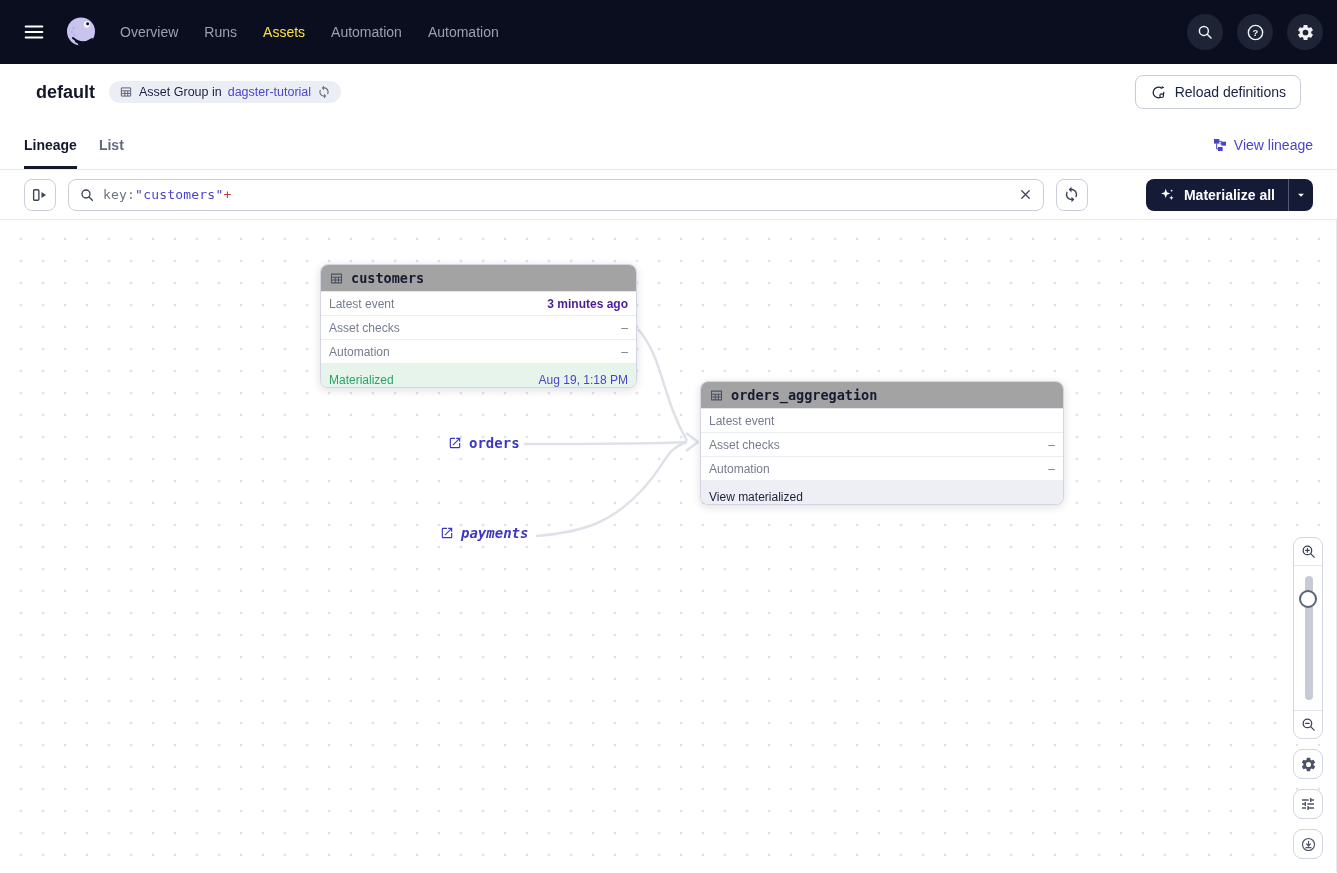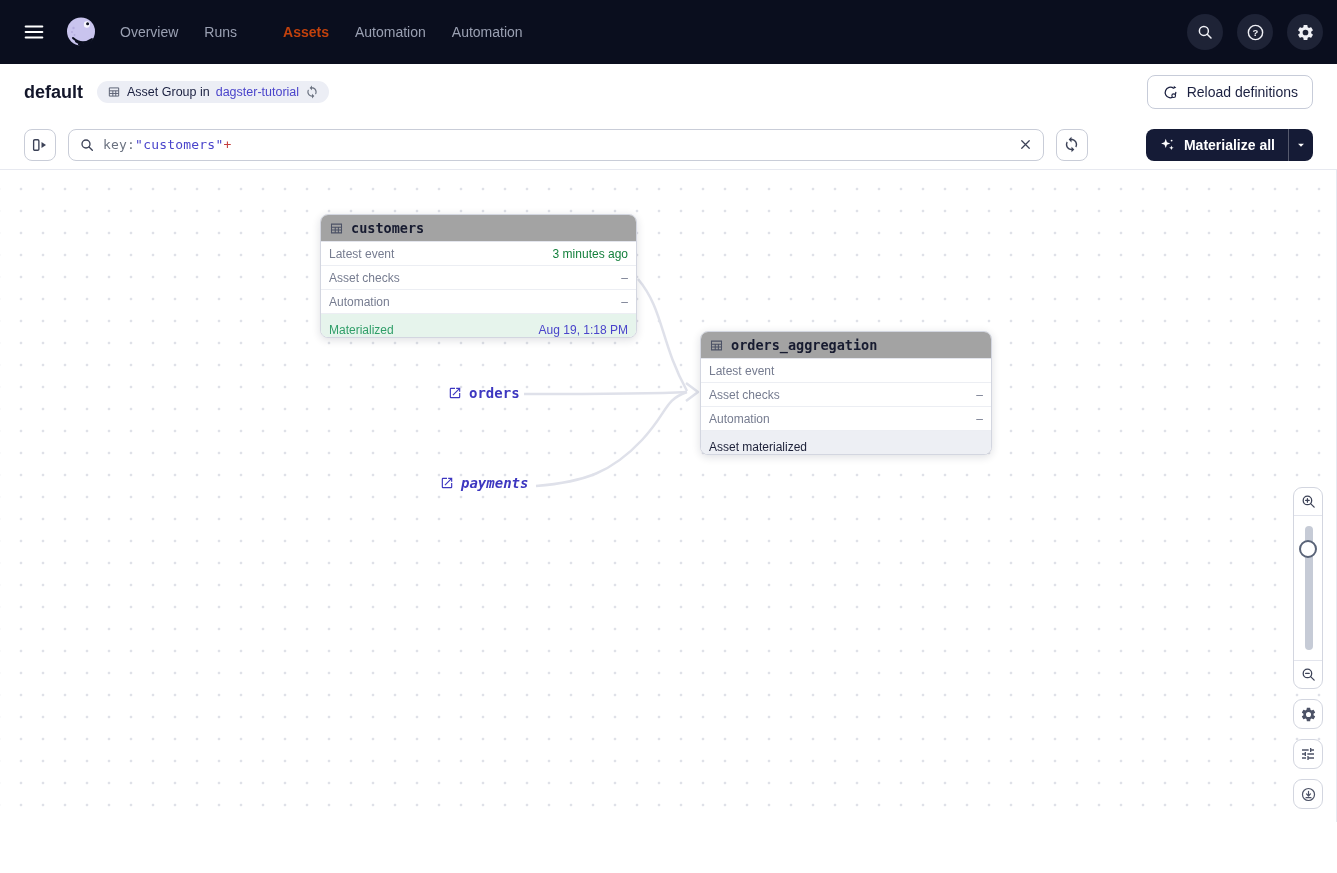--- a/index.html
+++ b/index.html
@@ -6,26 +6,26 @@
   html,body { width:1337px; height:873px; overflow:hidden; }
   body { font-family:"Liberation Sans", sans-serif; background:#fff; color:#171b30; }
   .mono { font-family:"DejaVu Sans Mono", monospace; }
 
   
   .topnav { height:64px; background:#0a0e1e; display:flex; align-items:center; padding:16px 14px; gap:6px; }
   .nav-iconbtn { width:40px; height:40px; display:flex; align-items:center; justify-content:center; color:#fff; cursor:pointer; border-radius:8px; }
   .logo-wrap { width:42px; height:42px; display:flex; align-items:center; justify-content:center; margin-right:6px; }
   .nav-links { display:flex; gap:26px; margin-left:6px; }
   .nav-link { font-size:14px; color:#9aa0b2; cursor:pointer; }
-  .nav-link.active { color:#c2410c; font-weight:700;margin-left:20px; }
+  .nav-link.active { color:#fde047; font-weight:400; }
   .nav-spacer { flex:1; }
   .nav-circlebtn { width:36px; height:36px; border-radius:50%; background:#1e2336; color:#f0f1f6; display:flex; align-items:center; justify-content:center; margin-left:8px; cursor:pointer; }
 
   
-  .page-header { height:56px; display:flex; align-items:center; padding:0 24px; gap:14px; }
+  .page-header { height:56px; display:flex; align-items:center; padding:0 36px; gap:14px; }
   .page-title { font-size:18px; font-weight:700; color:#13162a; }
   .group-badge { display:flex; align-items:center; gap:6px; background:#eceef5; border-radius:12px; padding:4px 10px; font-size:12.5px; color:#1b2040; }
   .group-badge .blink { color:#4a44cb; cursor:pointer; }
   .hspacer { flex:1; }
   .reload-btn { display:flex; align-items:center; gap:8px; border:1px solid #c7ccd9; border-radius:8px; background:#fff; padding:0 14px; height:34px; font-size:14px; color:#1b2040; cursor:pointer; }
 
   
   .tabs-row { height:50px; display:flex; align-items:stretch; padding:0 24px; border-bottom:1px solid #e7e9f0; }
   .tab { display:flex; align-items:center; margin-right:22px; font-size:14px; font-weight:700; border-bottom:3px solid transparent; cursor:pointer; padding-top:3px; }
   .tab.active { color:#14182e; border-bottom-color:#14182e; }
@@ -49,21 +49,21 @@
   .canvas { position:relative; height:652px; border-right:1px solid #e7e9f0;
     background-image:radial-gradient(circle, #dfe1e8 1.5px, transparent 1.6px);
     background-size:22px 22px; background-position:10px 8px; overflow:hidden; }
   .edges { position:absolute; inset:0; pointer-events:none; }
 
   .asset-card { position:absolute; background:#fff; border:1px solid #d3d6e0; border-radius:8px; overflow:hidden;
     box-shadow:0 2px 8px rgba(20,25,50,.14); font-size:12px; cursor:pointer; }
   .ac-header { display:flex; align-items:center; gap:7px; height:27px; padding:0 8px; background:#a3a3a3; border-bottom:1px solid #e3e5ed; color:#4c5266; }
   .ac-name { font-weight:700; font-size:13.5px; color:#171b30; }
   .ac-row { display:flex; align-items:center; justify-content:space-between; height:24px; padding:0 8px; border-bottom:1px solid #eceef3; color:#767c90; }
-  .ac-row .val-link { color:#15803d; }
+  .ac-row .val-link { color:#4c1d95;font-weight:bold; }
   .ac-row .val-dash { color:#767c90; }
   .ac-status { display:flex; align-items:flex-end; justify-content:space-between; height:23px; padding:0 8px; }
   .st-materialized { background:#e6f4ec; } .st-materialized .st-label { color:#2f9e68; } .st-materialized .st-value { color:#4a44cb; }
   .st-never { background:#edeff4; } .st-never .st-label { color:#1c2038; }
 
   .ext-asset { position:absolute; display:flex; align-items:center; gap:7px; color:#3d37c0; cursor:pointer; }
   .ext-asset .ext-label { font-family:"DejaVu Sans Mono", monospace; font-size:14px; font-weight:700;text-align:right; }
 
   .zoom-group { position:absolute; left:1293px; top:317px; width:30px; background:#fff; border:1px solid #d3d6e0; border-radius:9px; display:flex; flex-direction:column; align-items:center; }
   .zg-btn { width:100%; height:28px; display:flex; align-items:center; justify-content:center; color:#3c4257; cursor:pointer; }
@@ -207,20 +207,30 @@
     </span>
     <div class="hspacer"></div>
     <button class="reload-btn">
       <svg class="icon" width="17" height="17">
           <use href="#i-reload"></use>
         </svg>
       <span>Reload definitions</span>
     </button>
   </div>
 
+  <div class="tabs-row">
+    <div class="tab active">Lineage</div>
+    <div class="tab inactive">List</div>
+    <div class="view-lineage">
+      <svg class="icon" width="16" height="16">
+          <use href="#i-lineage"></use>
+        </svg>
+      <span>View lineage</span>
+    </div>
+  </div>
 
   <div class="toolbar">
     <div class="sq-btn">
         <svg class="icon" width="18" height="18">
           <use href="#i-panel"></use>
         </svg>
       </div>
     <div class="search-wrap">
       <svg class="icon" width="16" height="16" style="color:#3c4257">
           <use href="#i-search"></use>
@@ -281,41 +291,41 @@
       <div class="ac-row">
         <span>Automation</span>
         <span class="val-dash">–</span>
       </div>
       <div class="ac-status st-materialized">
         <span class="st-label">Materialized</span>
         <span class="st-value">Aug 19, 1:18 PM</span>
       </div>
     </div>
 
-    <div class="asset-card" style="left:700px; top:161px; width:292px;">
+    <div class="asset-card" style="left:700px; top:161px; width:364px;">
       <div class="ac-header">
         <svg class="icon" width="15" height="15">
             <use href="#i-table"></use>
           </svg>
         <span class="ac-name mono">orders_aggregation</span>
       </div>
       <div class="ac-row">
         <span>Latest event</span>
         <span></span>
       </div>
       <div class="ac-row">
         <span>Asset checks</span>
         <span class="val-dash">–</span>
       </div>
       <div class="ac-row">
         <span>Automation</span>
         <span class="val-dash">–</span>
       </div>
       <div class="ac-status st-never">
-        <span class="st-label">Asset materialized</span>
+        <span class="st-label">View materialized</span>
         <span class="st-value"></span>
       </div>
     </div>
 
     <div class="ext-asset" style="left:448px; top:215px;">
       <svg class="icon" width="14" height="14">
           <use href="#i-external"></use>
         </svg>
       <span class="ext-label">orders</span>
     </div>

